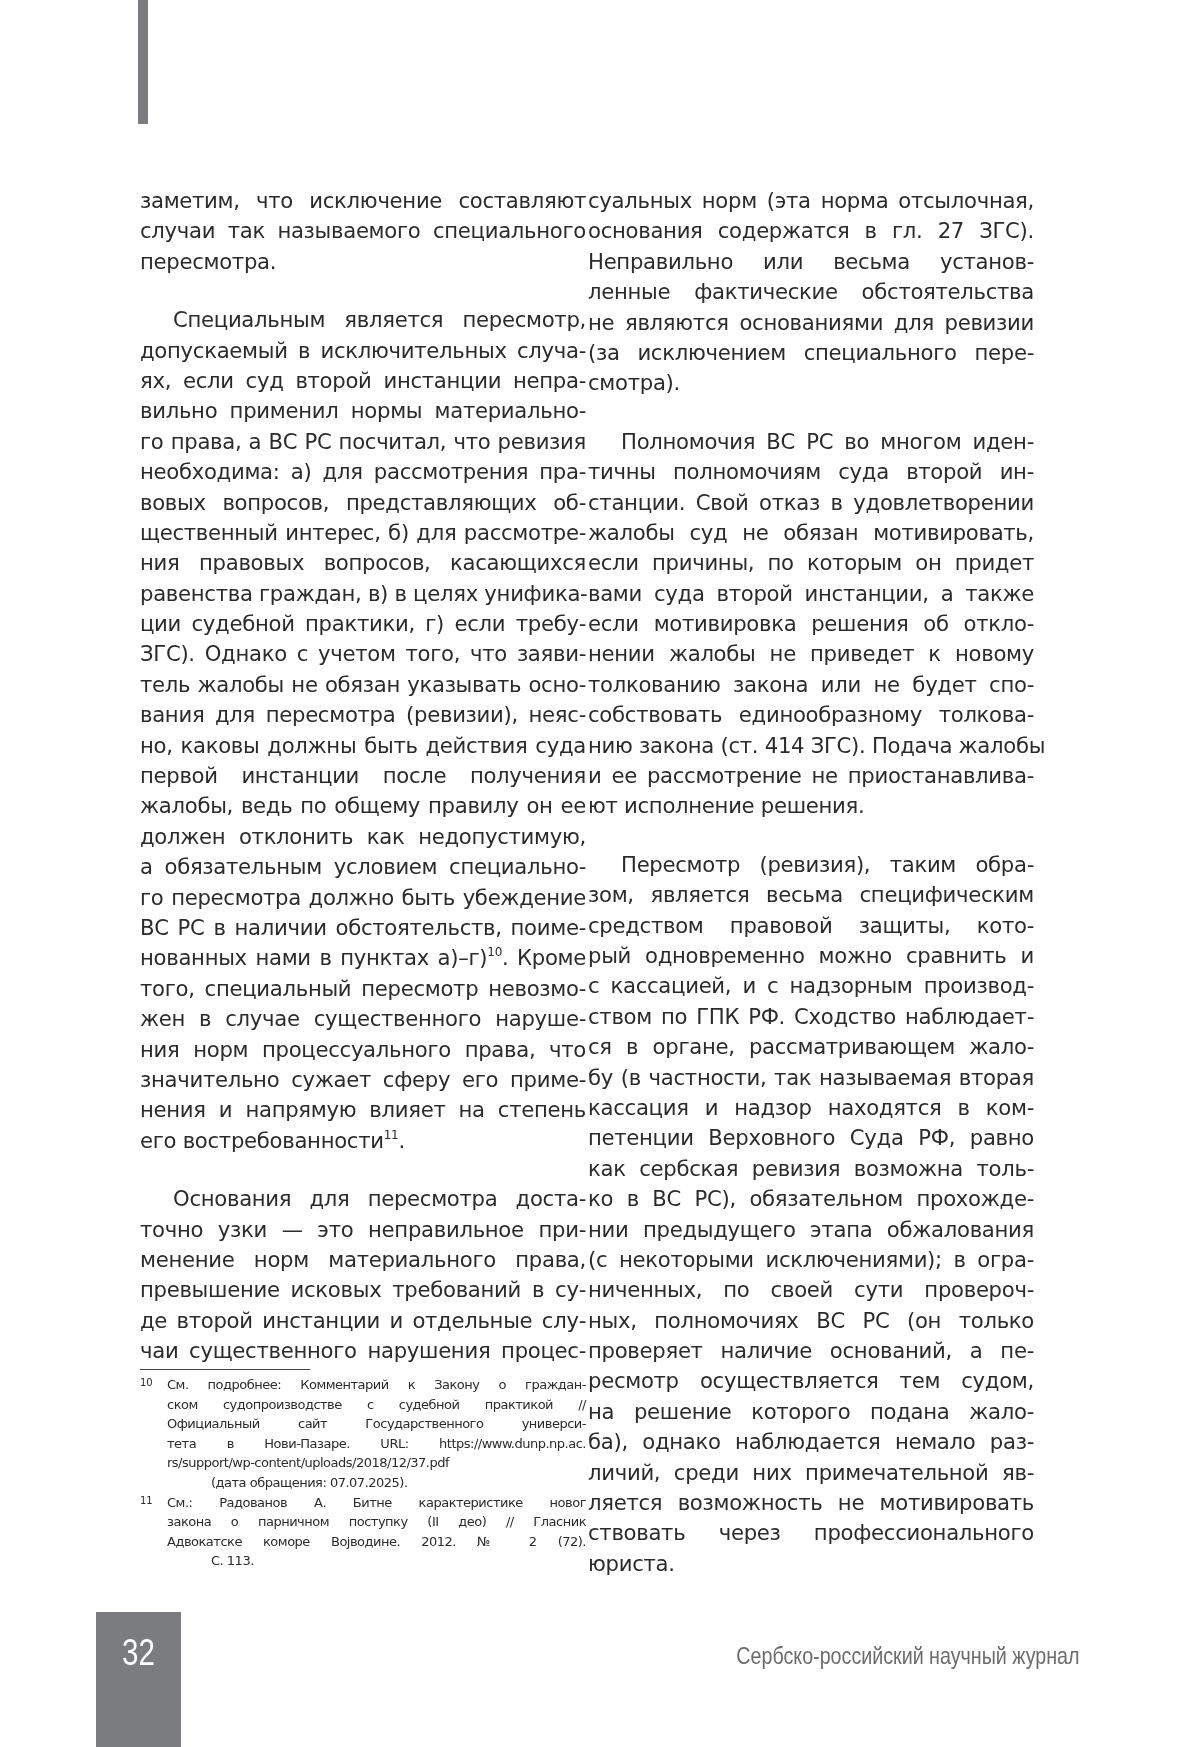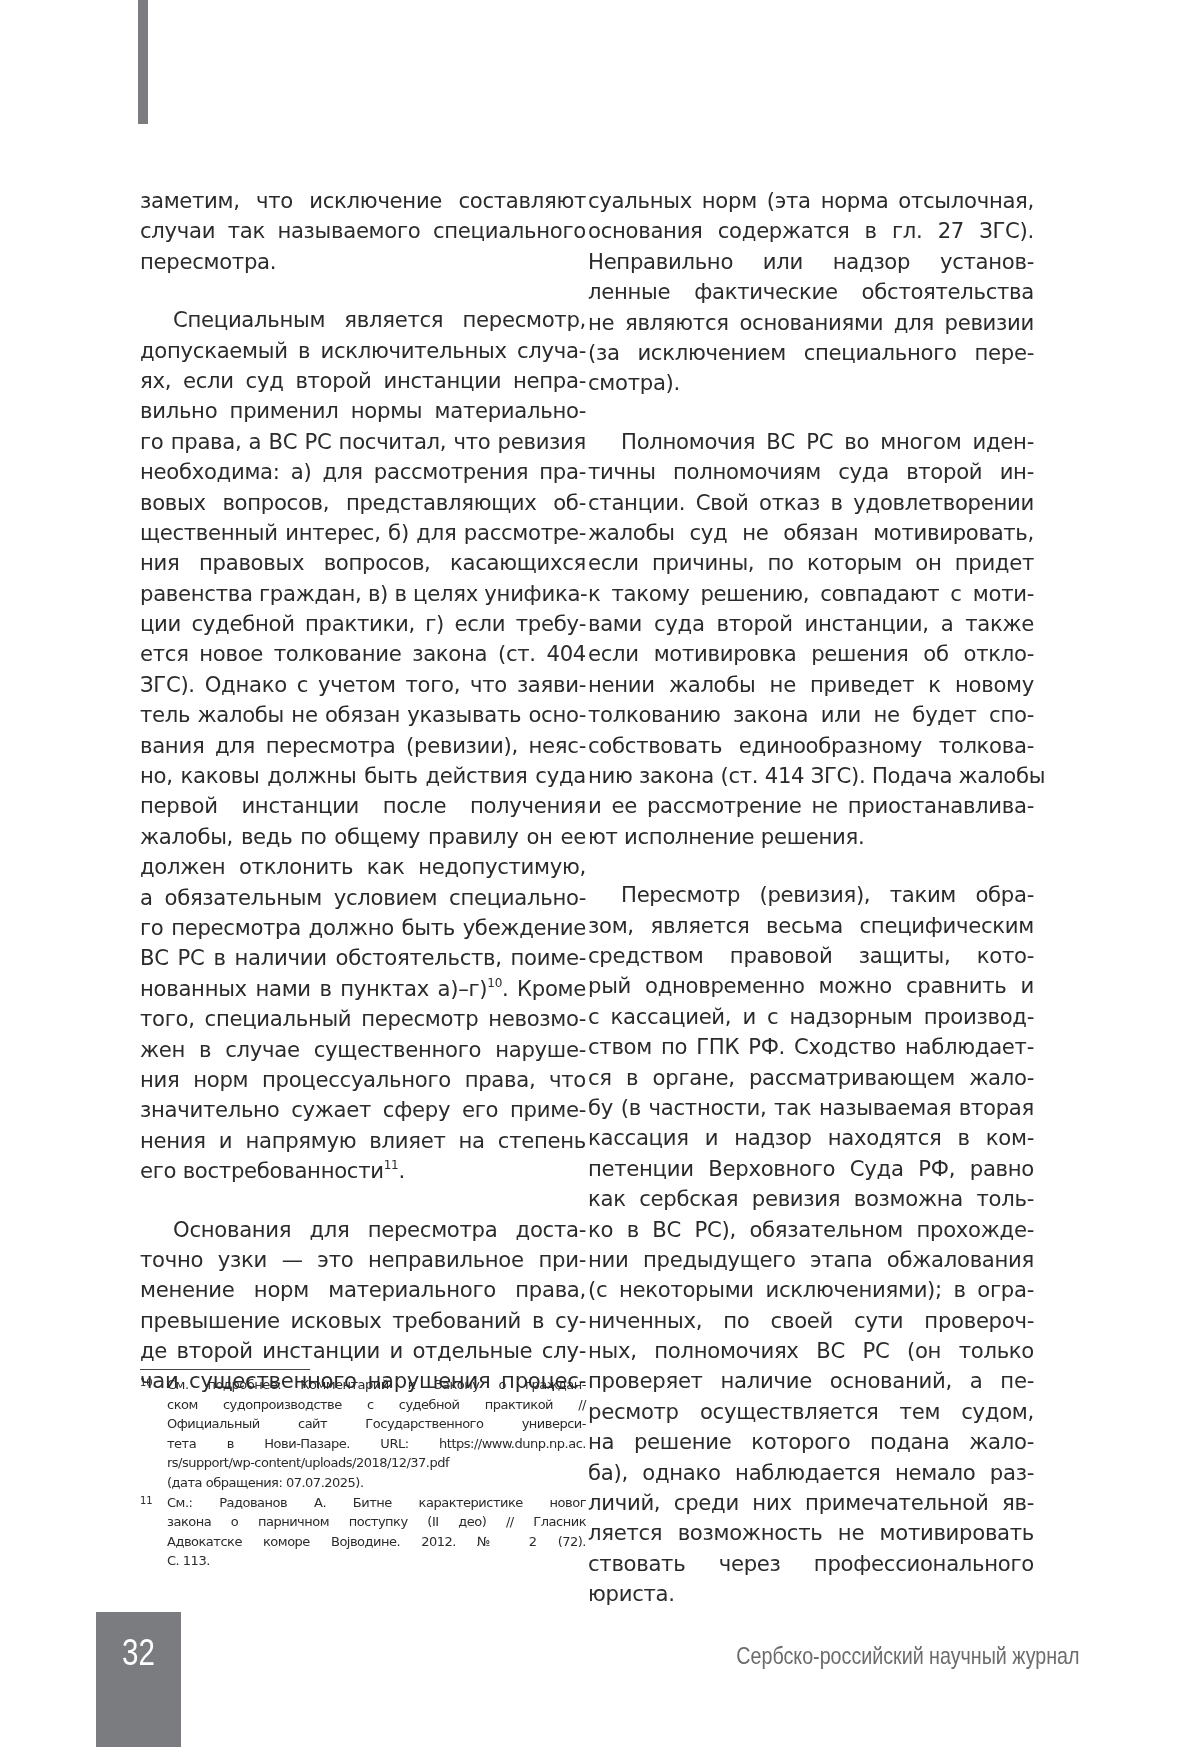--- a/index.html
+++ b/index.html
@@ -36,21 +36,21 @@
   .fn { position: relative; padding-left: 27px; }
   .fn-num {
     position: absolute; left: 0; top: 0; font-size: 10px; line-height: 16px;
   }
   .fn-line {
     display: block; height: 19.6px; line-height: 19.6px;
     font-size: 13px; white-space: nowrap;
     text-align: justify; text-align-last: justify;
     letter-spacing: -0.5px;
   }
-  .fn-line.last { text-align-last: left; }
+  .fn-line.last { text-align-last: left; margin-left: 44px; }
   .page-box {
     position: absolute; left: 96px; top: 1612px; width: 85px; height: 147px;
     background: #7b7c80;
   }
   .page-num {
     position: absolute; left: 0; top: 20px; width: 85px; text-align: center;
     color: #ffffff; font-family: "Liberation Sans", sans-serif;
     font-size: 36px; transform: scaleX(0.82);
   }
   .journal-name {
@@ -72,21 +72,20 @@
     <span class="line"><span>допускаемый в исключительных случа-</span></span>
     <span class="line"><span>ях, если суд второй инстанции непра-</span></span>
     <span class="line"><span>вильно применил нормы материально-</span></span>
     <span class="line"><span>го права, а ВС РС посчитал, что ревизия</span></span>
     <span class="line"><span>необходима: а) для рассмотрения пра-</span></span>
     <span class="line"><span>вовых вопросов, представляющих об-</span></span>
     <span class="line"><span>щественный интерес, б) для рассмотре-</span></span>
     <span class="line"><span>ния правовых вопросов, касающихся</span></span>
     <span class="line"><span>равенства граждан, в) в целях унифика-</span></span>
     <span class="line"><span>ции судебной практики, г) если требу-</span></span>
-    <span class="line"><span>ется новое толкование закона (ст. 404</span></span>
     <span class="line"><span>ЗГС). Однако с учетом того, что заяви-</span></span>
     <span class="line"><span>тель жалобы не обязан указывать осно-</span></span>
     <span class="line"><span>вания для пересмотра (ревизии), неяс-</span></span>
     <span class="line"><span>но, каковы должны быть действия суда</span></span>
     <span class="line"><span>первой инстанции после получения</span></span>
     <span class="line"><span>жалобы, ведь по общему правилу он ее</span></span>
     <span class="line"><span>должен отклонить как недопустимую,</span></span>
     <span class="line"><span>а обязательным условием специально-</span></span>
     <span class="line"><span>го пересмотра должно быть убеждение</span></span>
     <span class="line"><span>ВС РС в наличии обстоятельств, поиме-</span></span>
@@ -100,31 +99,30 @@
     <span class="line indent"><span>Основания для пересмотра доста-</span></span>
     <span class="line"><span>точно узки — это неправильное при-</span></span>
     <span class="line"><span>менение норм материального права,</span></span>
     <span class="line"><span>превышение исковых требований в су-</span></span>
     <span class="line"><span>де второй инстанции и отдельные слу-</span></span>
     <span class="line"><span>чаи существенного нарушения процес-</span></span>
   </div>
 <div class="col col-right" id="col-right">
     <span class="line"><span>суальных норм (эта норма отсылочная,</span></span>
     <span class="line"><span>основания содержатся в гл. 27 ЗГС).</span></span>
-    <span class="line"><span>Неправильно или надзор установ-</span></span>
+    <span class="line"><span>Неправильно или весьма установ-</span></span>
     <span class="line"><span>ленные фактические обстоятельства</span></span>
     <span class="line"><span>не являются основаниями для ревизии</span></span>
     <span class="line"><span>(за исключением специального пере-</span></span>
     <span class="line last"><span>смотра).</span></span>
     <span class="line indent"><span>Полномочия ВС РС во многом иден-</span></span>
     <span class="line"><span>тичны полномочиям суда второй ин-</span></span>
     <span class="line"><span>станции. Свой отказ в удовлетворении</span></span>
     <span class="line"><span>жалобы суд не обязан мотивировать,</span></span>
     <span class="line"><span>если причины, по которым он придет</span></span>
-    <span class="line"><span>к такому решению, совпадают с моти-</span></span>
     <span class="line"><span>вами суда второй инстанции, а также</span></span>
     <span class="line"><span>если мотивировка решения об откло-</span></span>
     <span class="line"><span>нении жалобы не приведет к новому</span></span>
     <span class="line"><span>толкованию закона или не будет спо-</span></span>
     <span class="line"><span>собствовать единообразному толкова-</span></span>
     <span class="line"><span>нию закона (ст. 414 ЗГС). Подача жалобы</span></span>
     <span class="line"><span>и ее рассмотрение не приостанавлива-</span></span>
     <span class="line last"><span>ют исполнение решения.</span></span>
     <span class="line indent"><span>Пересмотр (ревизия), таким обра-</span></span>
     <span class="line"><span>зом, является весьма специфическим</span></span>

